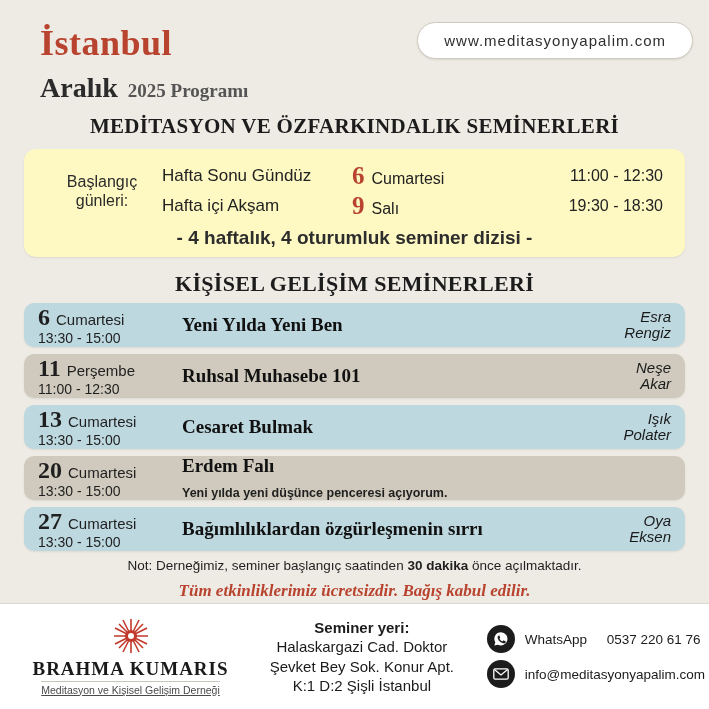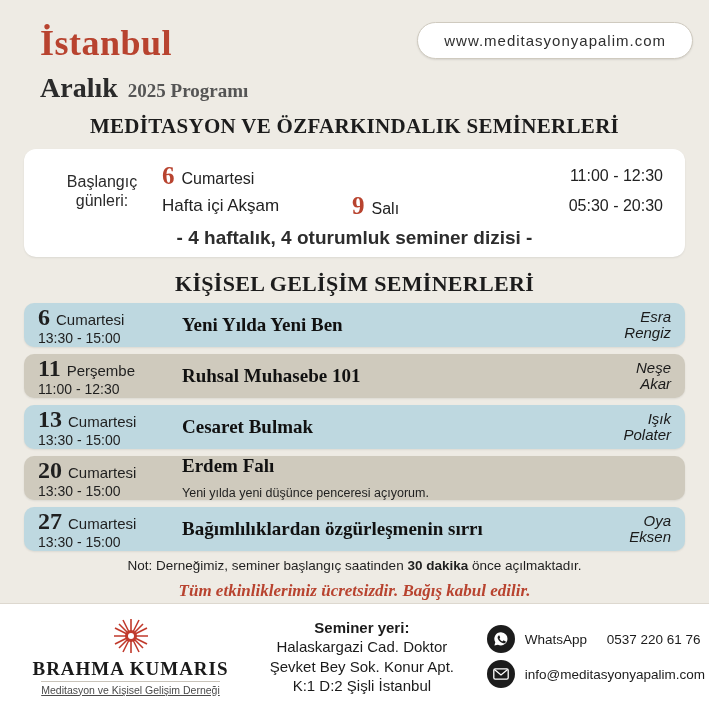--- a/index.html
+++ b/index.html
@@ -60,21 +60,21 @@
     font-size:21px;
     color:#1c1c1c;
     letter-spacing:0.3px;
   }
   .sec-title.s1{margin-top:2px;}
   .sec-title.s2{margin-top:14px;margin-bottom:6px;font-size:22px;}
 
   
   .orange-box{
     margin:10px 24px 0 24px;
-    background:#ffffff;
+    background:#fef9c3;
     border-radius:12px;
     padding:12px 18px 8px 18px;
     box-shadow:0 1px 2px rgba(0,0,0,.08);
   }
   .ob-row{
     display:flex;align-items:center;
     height:30px;
   }
   .ob-when{
     width:190px;
@@ -145,21 +145,21 @@
     font-family:"Liberation Serif", serif;
     font-weight:bold;
     font-size:19px;
     color:#111;
     padding-left:4px;
     line-height:1.1;
   }
   .r-sub{
     display:block;
     font-family:"Liberation Sans", sans-serif;
-    font-weight:normal;
+    font-weight:bold;
     font-size:12.5px;
     color:#1f1f1f;
     margin-top:10px;
   }
   .r-speaker{
     width:92px;
     text-align:right;
     font-style:italic;
     font-size:15px;
     color:#1a1a1a;
@@ -259,34 +259,35 @@
 
   <div class="orange-box">
     <div class="ob-grid">
       <div class="ob-labelcell">
         <div>Başlangıç</div>
         <div>günleri:</div>
       </div>
       <div class="ob-right">
 
         <div class="ob-row">
+          <div class="ob-when">Hafta Sonu Gündüz</div>
           <div class="ob-day">
             <span class="ob-daynum">6</span>
             <span class="ob-dayname">Cumartesi</span>
           </div>
           <div class="ob-time">11:00 - 12:30</div>
         </div>
 
         <div class="ob-row">
           <div class="ob-when">Hafta içi Akşam</div>
           <div class="ob-day">
             <span class="ob-daynum">9</span>
             <span class="ob-dayname">Salı</span>
           </div>
-          <div class="ob-time">05:30 - 20:30</div>
+          <div class="ob-time">19:30 - 18:30</div>
         </div>
 
       </div>
     </div>
     <div class="ob-note">- 4 haftalık, 4 oturumluk  seminer dizisi -</div>
   </div>
 
   <div class="sec-title s2">KİŞİSEL GELİŞİM SEMİNERLERİ</div>
 
   <div class="rows">

